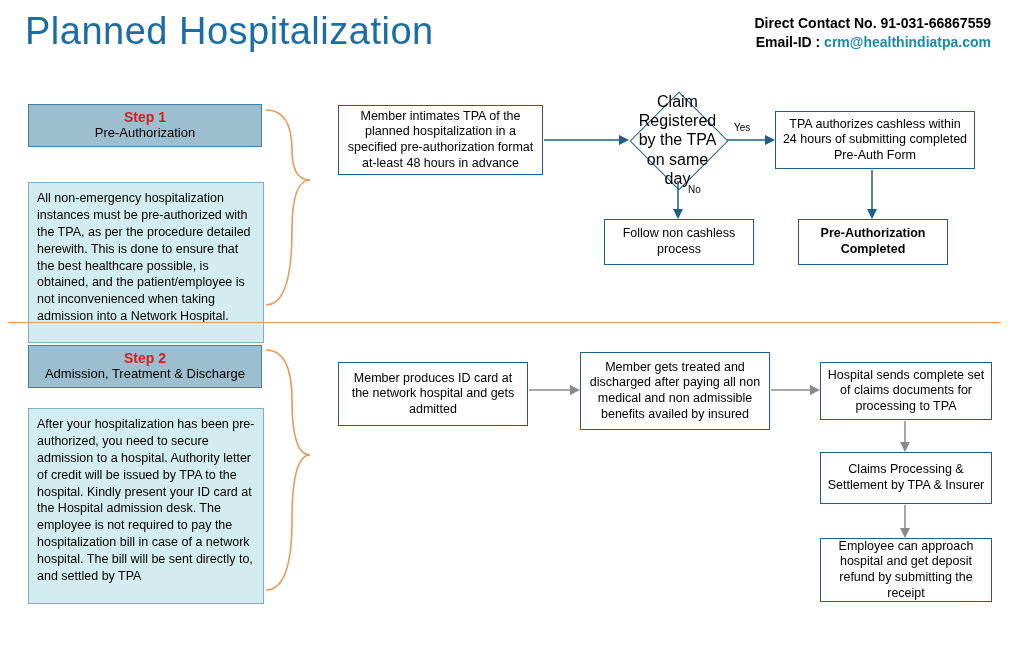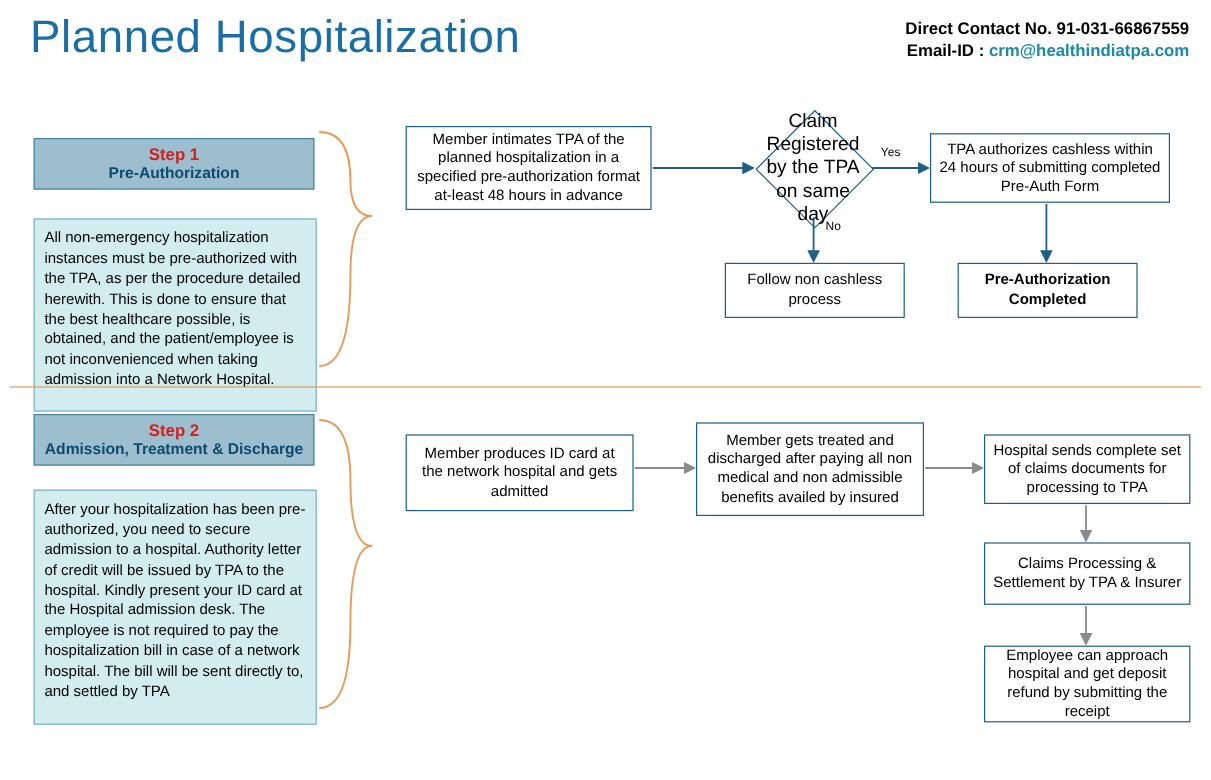--- a/index.html
+++ b/index.html
@@ -2,21 +2,21 @@
 <html><head>
 <meta charset="utf-8">
 <style>
   html,body{margin:0;padding:0;font-family:Arial,Helvetica,sans-serif;background:#fff;color:#000;}
   #stage{position:relative;width:1009px;height:650px;}
   .title{position:absolute;left:25px;top:10px;font-size:38px;color:#1b6ea5;letter-spacing:.5px;}
   .contact{position:absolute;right:18px;top:14px;font-size:14px;text-align:right;line-height:1.35;font-weight:bold;}
   .contact .email{color:#1b8aa5;}
   .step-title{position:absolute;border:1px solid #4682a0;background:#9dbecf;text-align:center;padding:4px 6px 6px;font-size:13px;}
   .step-title .red{color:#d21f1f;font-weight:bold;font-size:14px;}
-  .step-title .sub{color:#0c4a6e;font-weight:bold;}
+  .step-title .sub{color:#000000;font-weight:normal;}
   .desc{position:absolute;border:1px solid #7db0c3;background:#d2ecf0;font-size:12.5px;line-height:1.35;padding:7px 8px;text-align:left;}
   .box{position:absolute;border:1.5px solid #1f5e85;background:#fff;font-size:12.5px;line-height:1.25;text-align:center;display:flex;align-items:center;justify-content:center;padding:4px 6px;box-sizing:border-box;}
   .diamond{position:absolute;}
   .diamond .shape{position:absolute;inset:0;transform:rotate(45deg);border:1.5px solid #1f5e85;background:#fff;}
   .diamond .dtext{position:absolute;inset:0;display:flex;align-items:center;justify-content:center;text-align:center;font-size:16px;line-height:1.2;padding:0 2px;}
   .lbl{position:absolute;font-size:10px;}
   .divider{position:absolute;left:8px;right:8px;height:0;border-top:1px solid #e59b5a;}
   svg.conn{position:absolute;left:0;top:0;pointer-events:none;}
 </style>
 </head>
@@ -29,21 +29,21 @@
     <div>
       <span>Direct Contact No.</span>
       <span>91-031-66867559</span>
     </div>
     <div>
       <span>Email-ID  :</span>
       <span class="email">crm@healthindiatpa.com</span>
     </div>
   </div>
 
-  <div class="step-title" style="left:28px;top:104px;width:220px;margin-top:11px;">
+  <div class="step-title" style="left:28px;top:104px;width:220px;">
     <div class="red">Step 1</div>
     <div class="sub">Pre-Authorization</div>
   </div>
   <div class="desc" style="left:28px;top:158px;width:218px;height:145px;margin-top:24px;">All non-emergency  hospitalization instances must be pre-authorized with the TPA, as per the procedure detailed herewith. This is done to ensure that the best healthcare possible, is obtained, and the patient/employee is not inconvenienced  when taking admission into a Network Hospital.</div>
 
   <svg class="conn" width="1009" height="650">
     <path d="M266 110 Q292 110 292 150 Q292 180 310 180 Q292 180 292 230 Q292 305 266 305" fill="none" stroke="#e59b5a" stroke-width="1.6"></path>
   </svg>
 
   <div class="box" style="left:338px;top:105px;width:205px;height:70px;">Member intimates TPA of the planned hospitalization in a specified pre-authorization format at-least 48 hours in advance</div>

